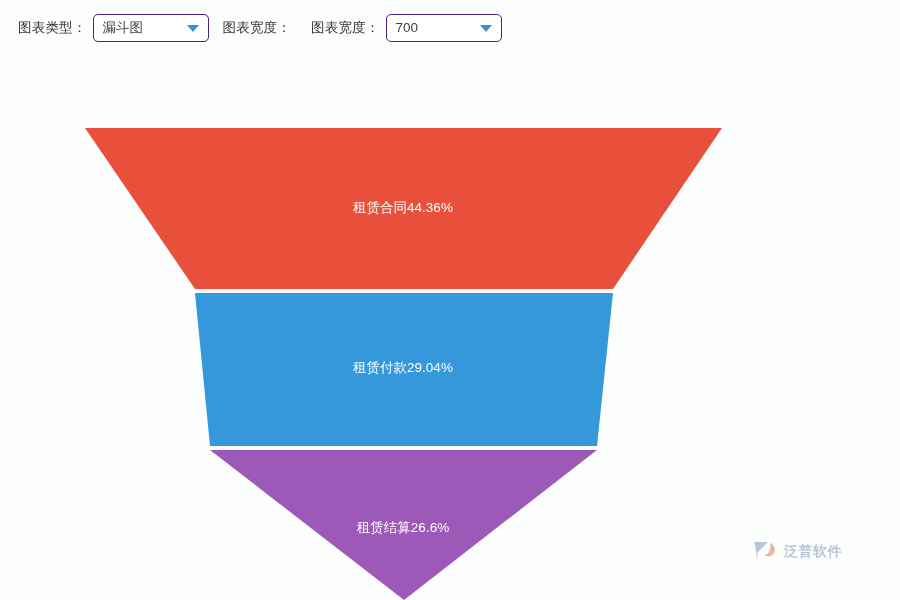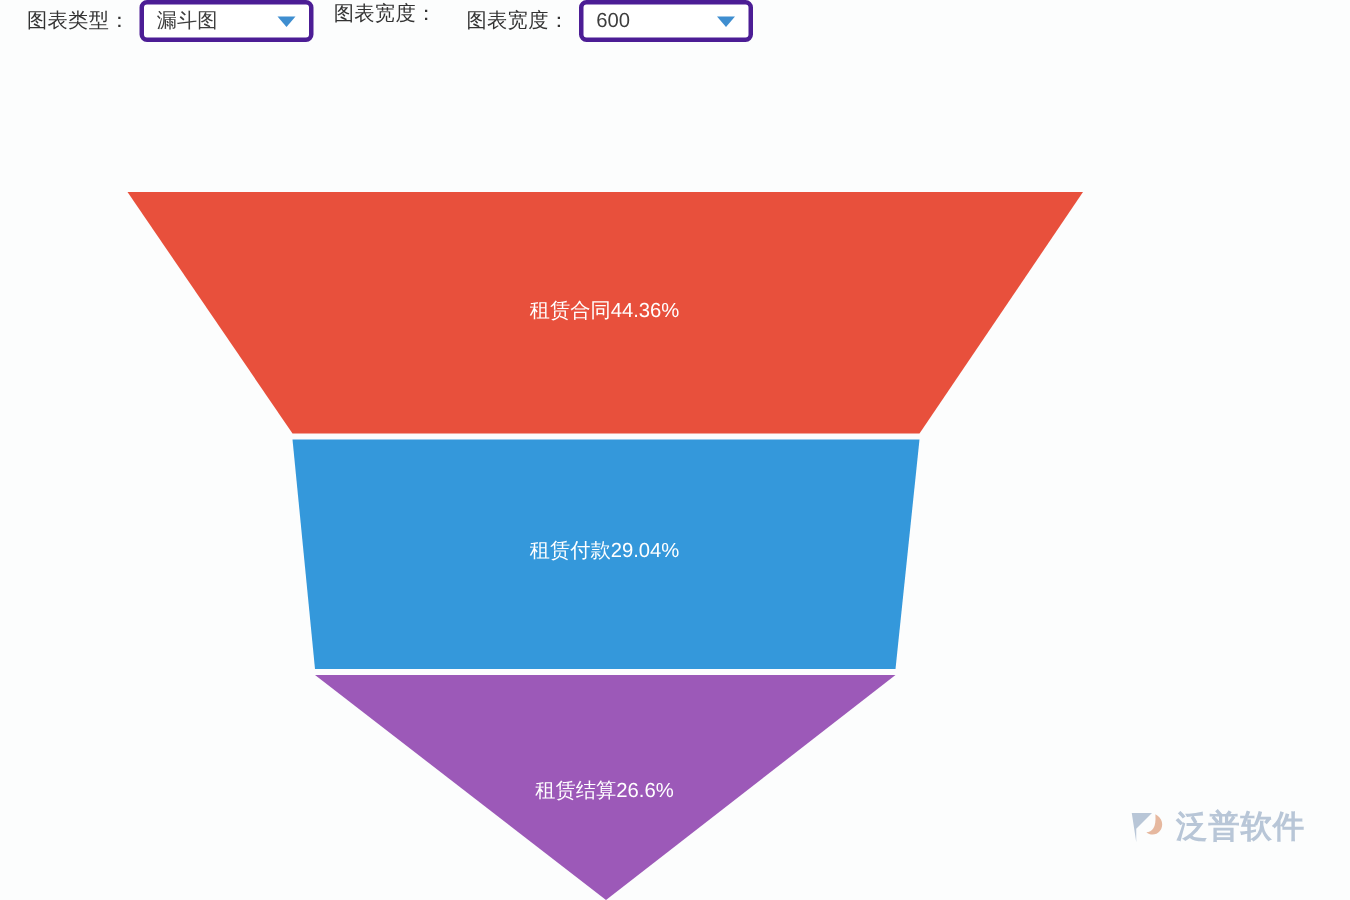--- a/index.html
+++ b/index.html
@@ -16,41 +16,41 @@
     position: relative;
   }
 
   
   #toolbar {
     position: absolute;
     left: 0; top: 0;
     width: 900px;
     height: 56px;
     display: flex;
-    align-items: flex-start;
+    align-items: center;
     padding-left: 18px;
     box-sizing: border-box;
   }
   .control-group {
     display: flex;
     align-items: center;
     margin-right: 14px;
   }
   .control-label {
     font-size: 13.5px;
     color: #333333;
     white-space: nowrap;
     margin-right: 6px;
     letter-spacing: 0.2px;
   }
   .select-box {
     position: relative;
     width: 116px;
     height: 28px;
-    border: 3px solid #4c1d95;
+    border: 1px solid #4c1d95;
     border-radius: 5px;
     background: #ffffff;
     box-sizing: border-box;
     display: flex;
     align-items: center;
     cursor: pointer;
   }
   .select-value {
     font-size: 13.5px;
     color: #3d3d3d;
@@ -106,21 +106,21 @@
     display: flex;
     align-items: center;
     height: 34px;
   }
   #wm-mark {
     width: 30px; height: 30px;
     margin-right: 4px;
     flex: none;
   }
   #wm-name {
-    font-size: 21px;
+    font-size: 14px;
     font-weight: bold;
     color: #8fa5c0;
     letter-spacing: 0.5px;
     line-height: 1;
     white-space: nowrap;
   }
   #wm-url {
     font-family: "Liberation Serif", "DejaVu Serif", serif;
     font-size: 13px;
     font-weight: bold;
@@ -143,21 +143,21 @@
     </div>
   </div>
 
   <div class="control-group">
     <span class="control-label">图表宽度：</span>
   </div>
 
   <div class="control-group">
     <span class="control-label">图表宽度：</span>
     <div class="select-box">
-      <span class="select-value">600</span>
+      <span class="select-value">700</span>
       <span class="select-arrow"></span>
     </div>
   </div>
 
 </div>
 
 <div id="chart-area">
   <svg id="funnel-svg" viewBox="0 0 900 544">
     <g id="funnel-segments">
         <polygon points="85,60 722,60 613,221 195,221" fill="#e8503c"></polygon>

